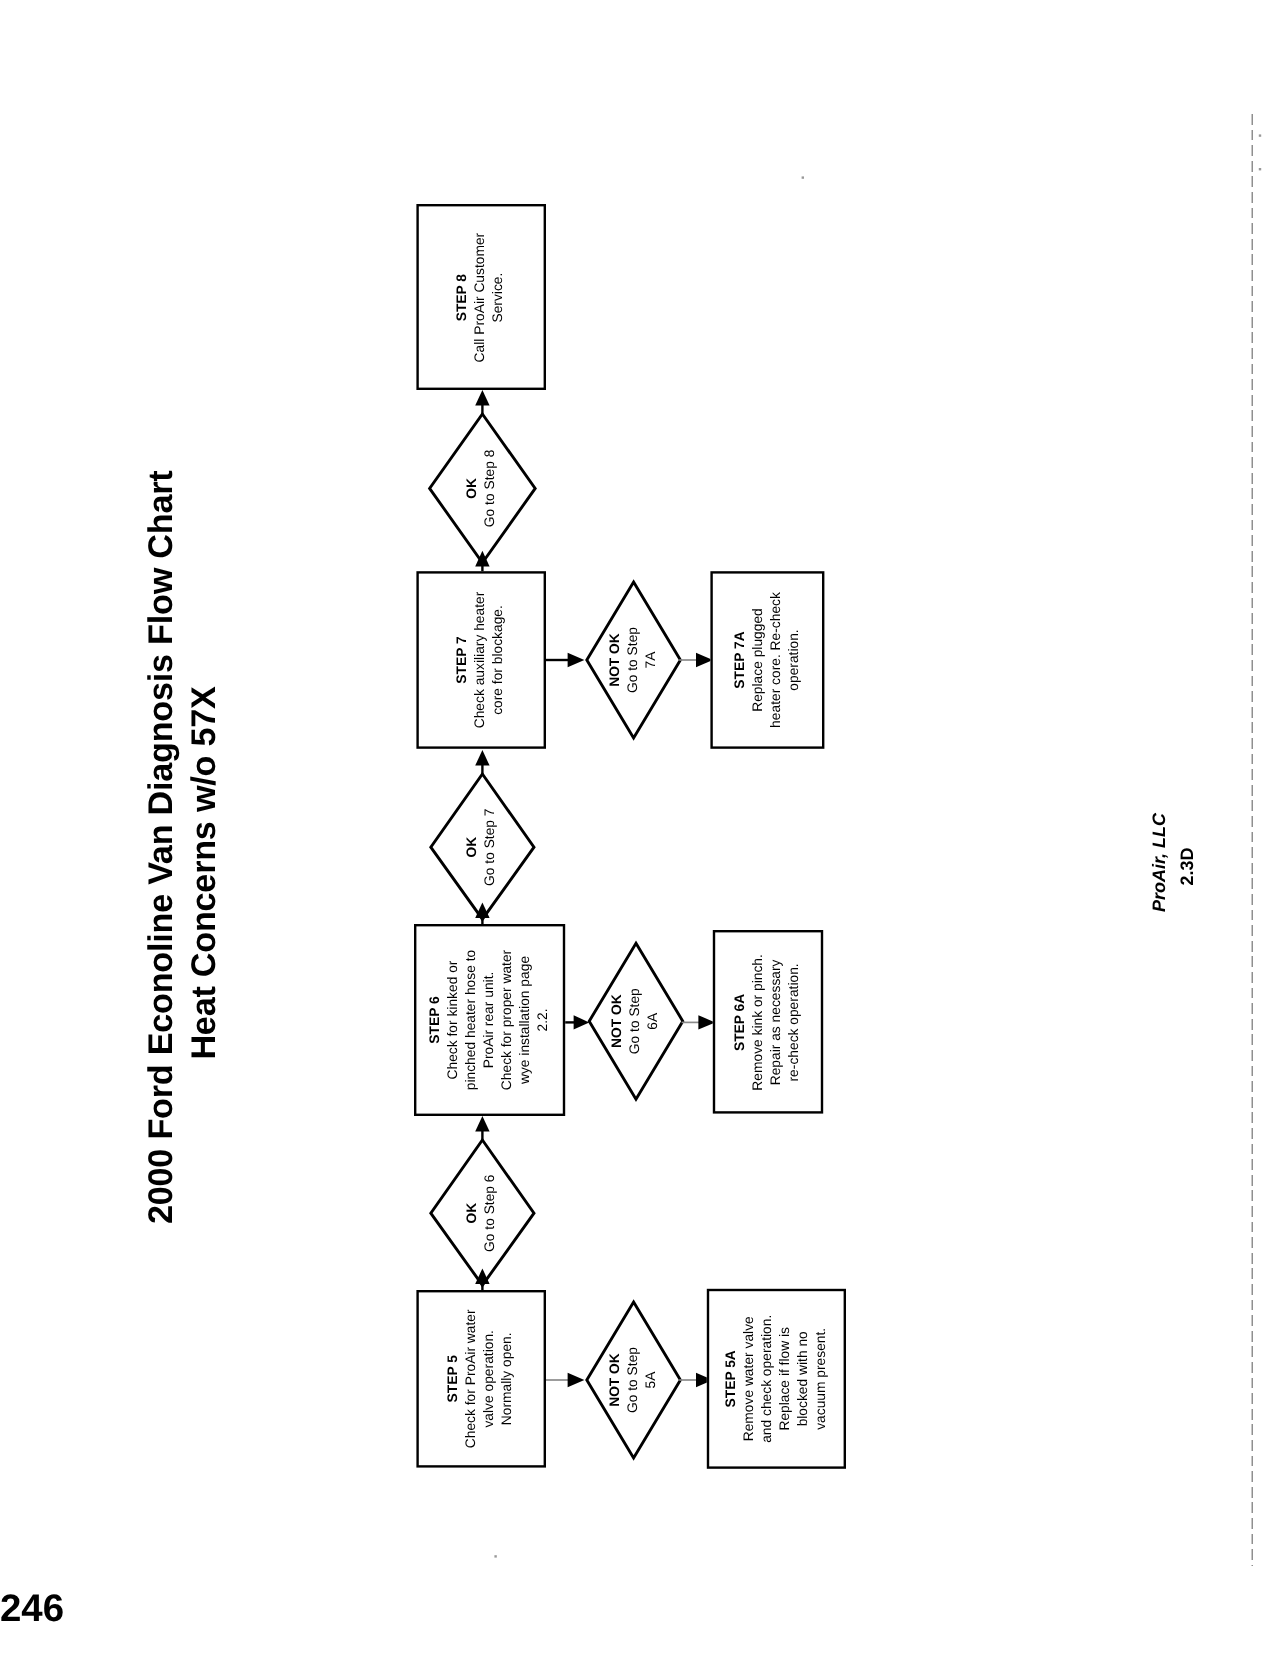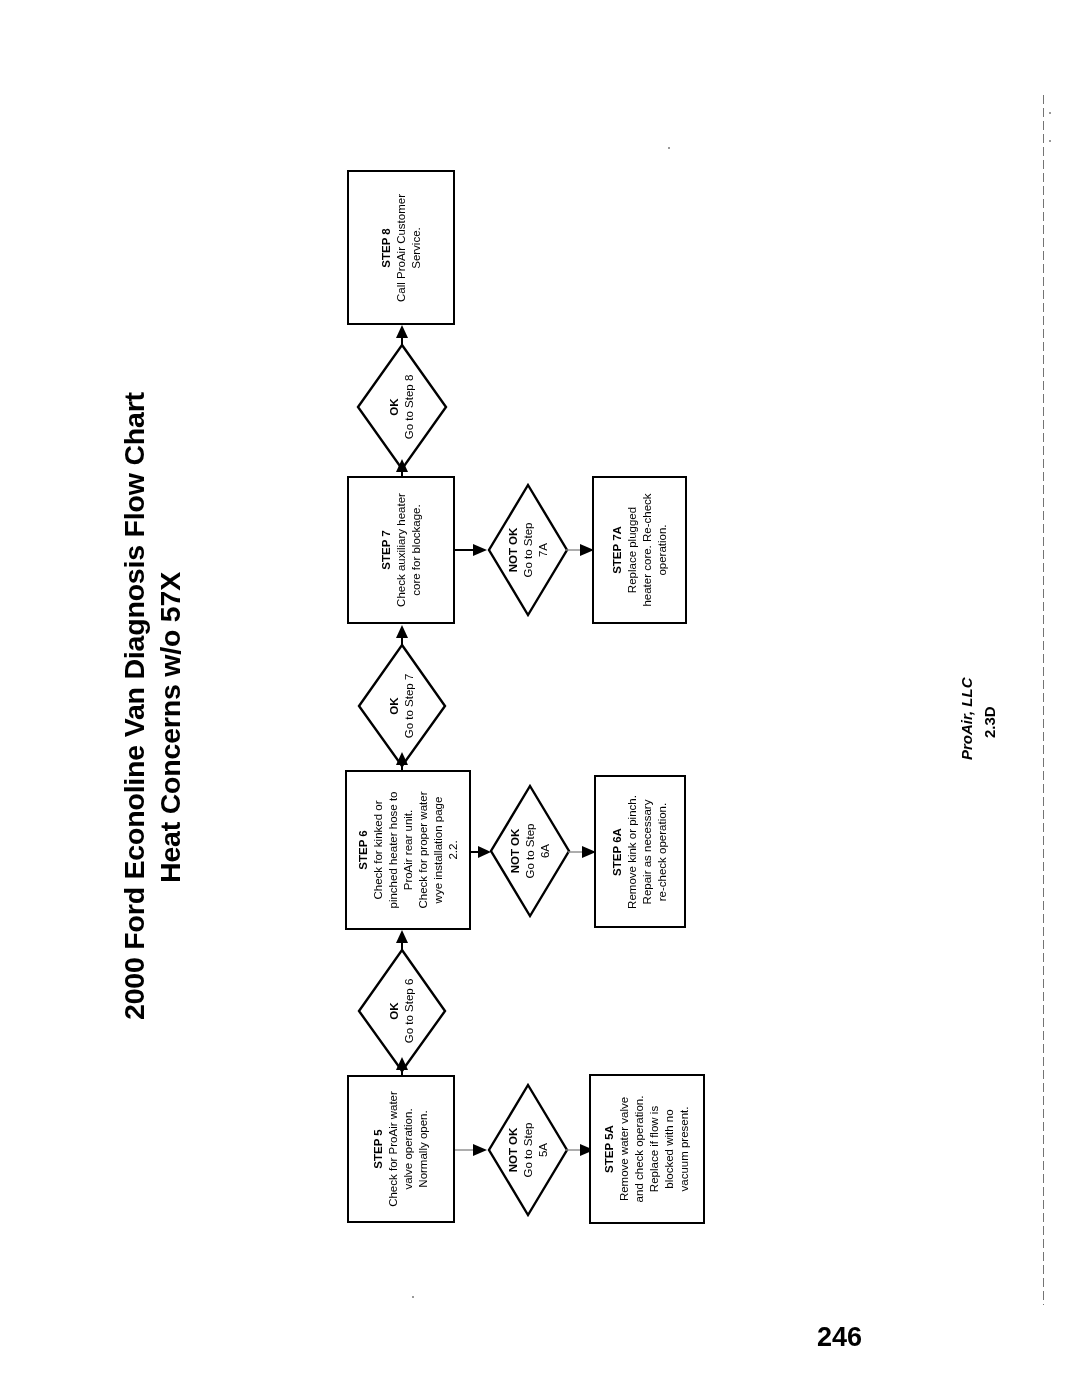--- a/index.html
+++ b/index.html
@@ -96,22 +96,22 @@
     margin-left: 22px;
     white-space: nowrap;
   }
 
   
   .page-number {
     position: absolute;
     left: 0;
     top: 1322px;
     width: 862px;
-    text-align: right;
-    font-size: 27px;
+    text-align: left;
+    font-size: 32px;
     font-weight: bold;
   }
 
   
   .node {
     position: absolute;
     box-sizing: border-box;
     border: 2px solid #000;
     background: #fff;
   }

